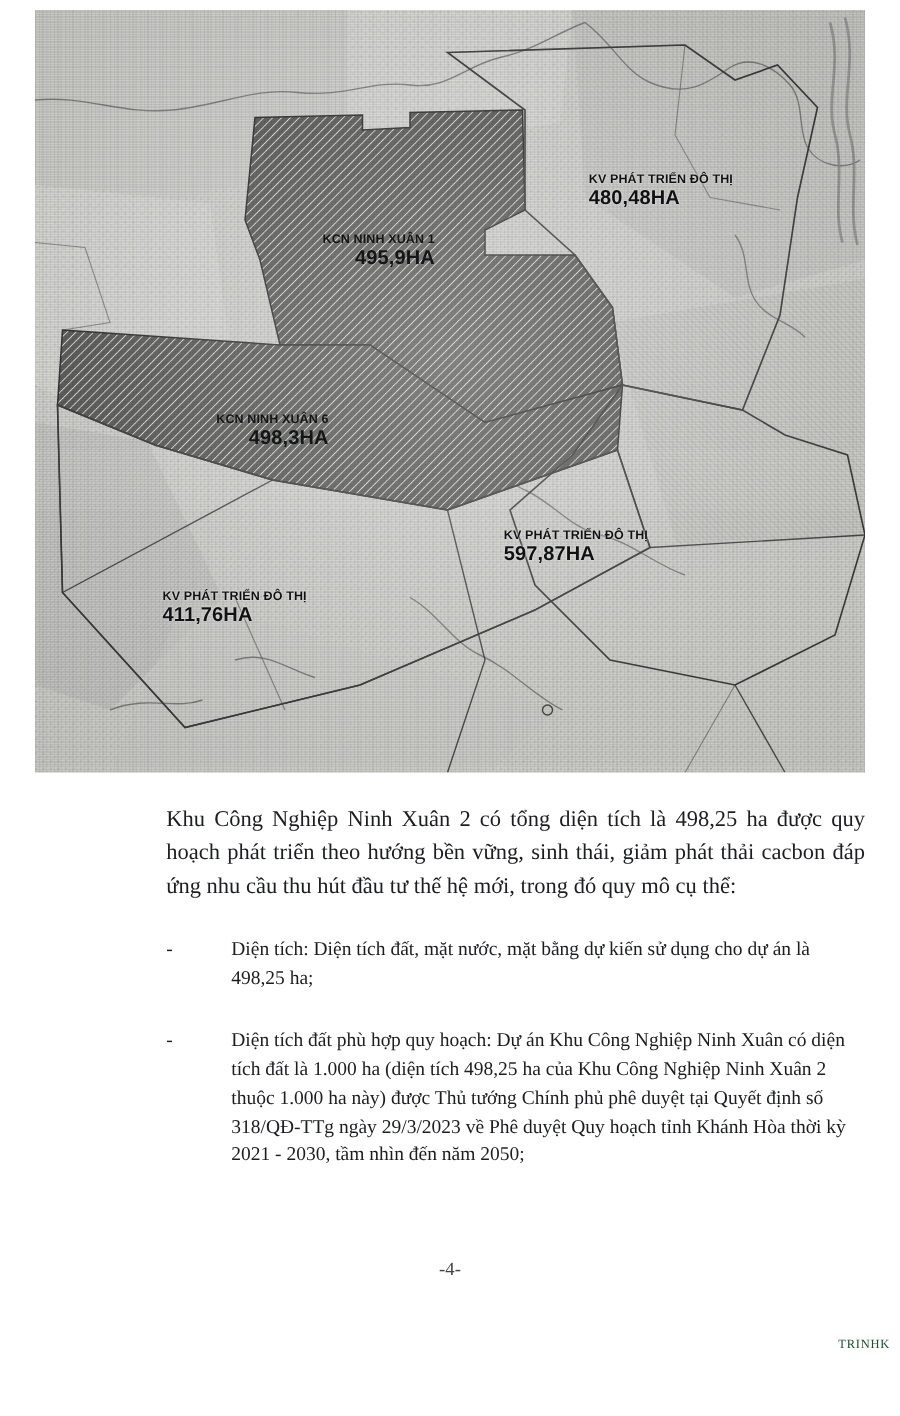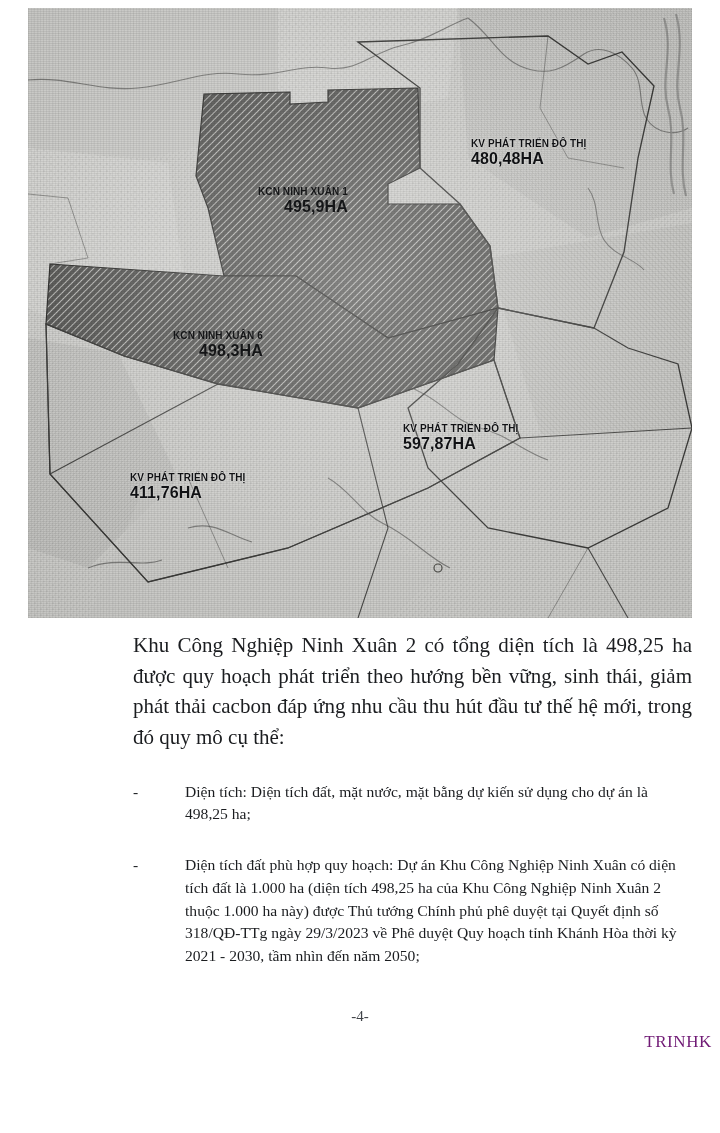--- a/index.html
+++ b/index.html
@@ -81,22 +81,22 @@
   .lbl-kv3  { left: 102px; top: 464px; }
 
   
   .doc-body {
     position: absolute;
     left: 0;
     top: 630px;
     width: 720px;
   }
   .para {
-    margin: 0;
-    font-size: 21px;
+    margin: 12px;
+    font-size: 18px;
     line-height: 1.46;
     text-align: justify;
     color: #1b1d20;
   }
   .para-intro {
     margin-left: 133px;
     margin-right: 28px;
     text-indent: 0;
   }
   .para-lead {
@@ -137,25 +137,25 @@
     left: 0;
     top: 1008px;
     width: 720px;
     text-align: center;
     font-size: 15px;
     color: #404348;
   }
   .watermark {
     position: absolute;
     right: 8px;
-    top: 1032px;
+    top: 1070px;
     font-family: "Liberation Serif", "DejaVu Serif", serif;
-    font-size: 17px;
+    font-size: 10px;
     letter-spacing: .6px;
-    color: #701a75;
+    color: #14532d;
     white-space: nowrap;
   }
 </style>
 </head>
 <body>
 
 <div class="map-figure">
 
   <svg class="map-canvas" viewBox="0 0 664 610" preserveAspectRatio="none">
     <defs>

